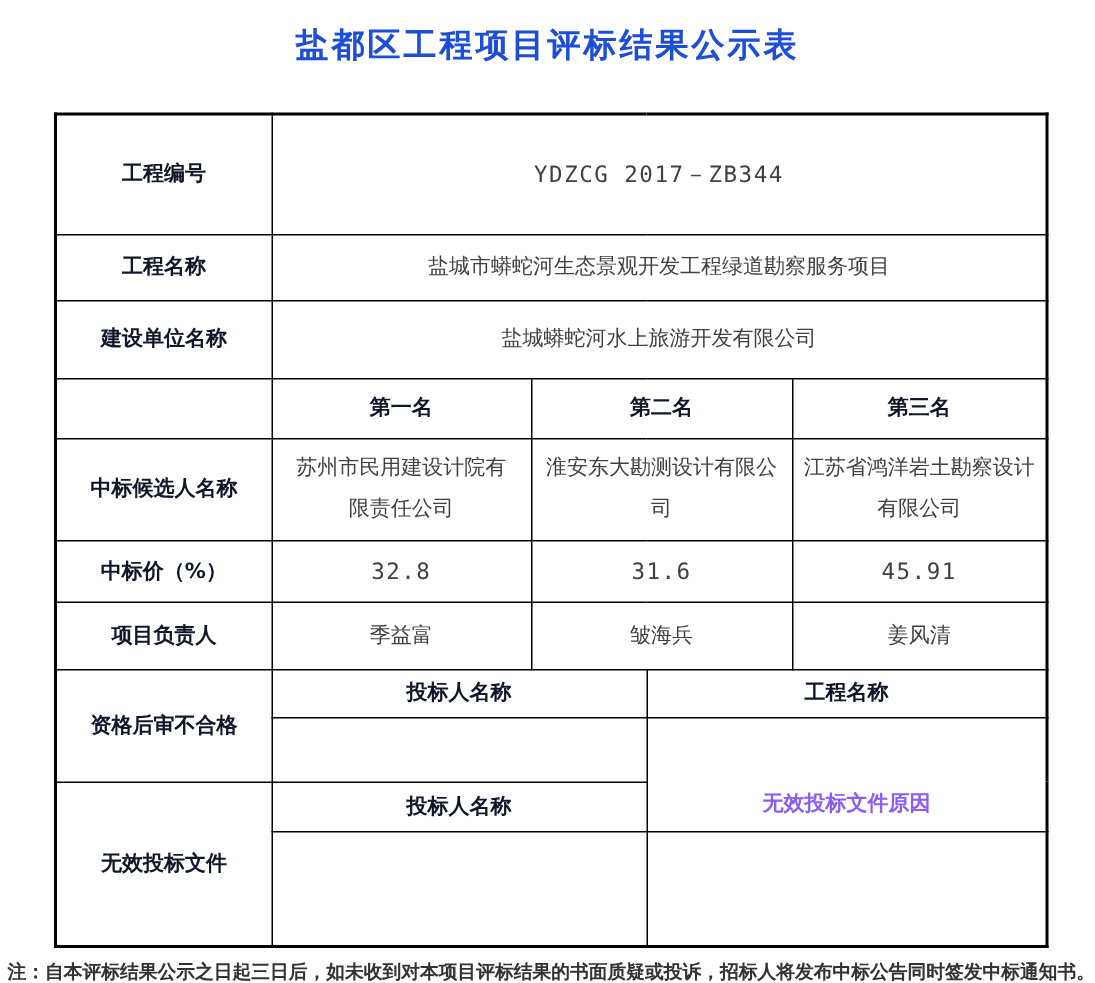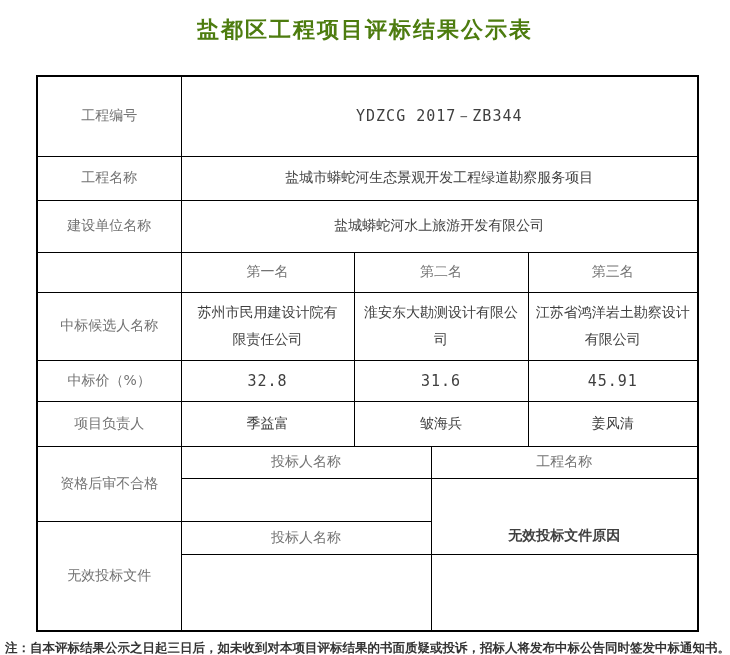--- a/index.html
+++ b/index.html
@@ -8,62 +8,62 @@
     background:#ffffff;
     font-family:"DejaVu Sans", sans-serif;
     color:#333333;
   }
   .title {
     padding-top:15px;
     text-align:center;
     font-size:22px;
     font-weight:bold;
     letter-spacing:2px;
-    color:#4d7c0f;
+    color:#1d4ed8;
   }
   table.results {
     border-collapse:collapse;
     table-layout:fixed;
     width:661px;
     margin:30px 0 0 36px;
     border:2px solid #000000;
   }
   td, th {
     border:1px solid #000000;
     text-align:center;
     vertical-align:middle;
     padding:0 4px;
     font-size:14px;
     font-weight:normal;
     color:#404040;
     overflow:hidden;
     word-break:break-all;
   }
   th, td.lbl {
-    font-weight:normal;
-    color:#737373;
+    font-weight:bold;
+    color:#0f172a;
     text-align:center;
   }
   tr.r1{height:80px} tr.r2{height:44px} tr.r3{height:52px} tr.r4{height:40px}
   tr.r5{height:68px} tr.r6{height:41px} tr.r7{height:45px} tr.r8{height:32px}
   tr.r9{height:43px} tr.r10{height:33px} tr.r11{height:77px}
   .mono {
     font-family:"DejaVu Sans Mono", monospace;
     font-size:15px;
     letter-spacing:1px;
   }
   .pre {
     white-space:pre-line;
     line-height:27px;
   }
   td.reason-tall {
     vertical-align:bottom;
     padding-bottom:9px;
     font-weight:bold;
-    color:#404040;
+    color:#8b5cf6;
   }
   .note {
     margin:8px 0 0 5px;
     font-size:12.5px;
     font-weight:bold;
     color:#333333;
     white-space:nowrap;
   }
 </style>
 </head>

